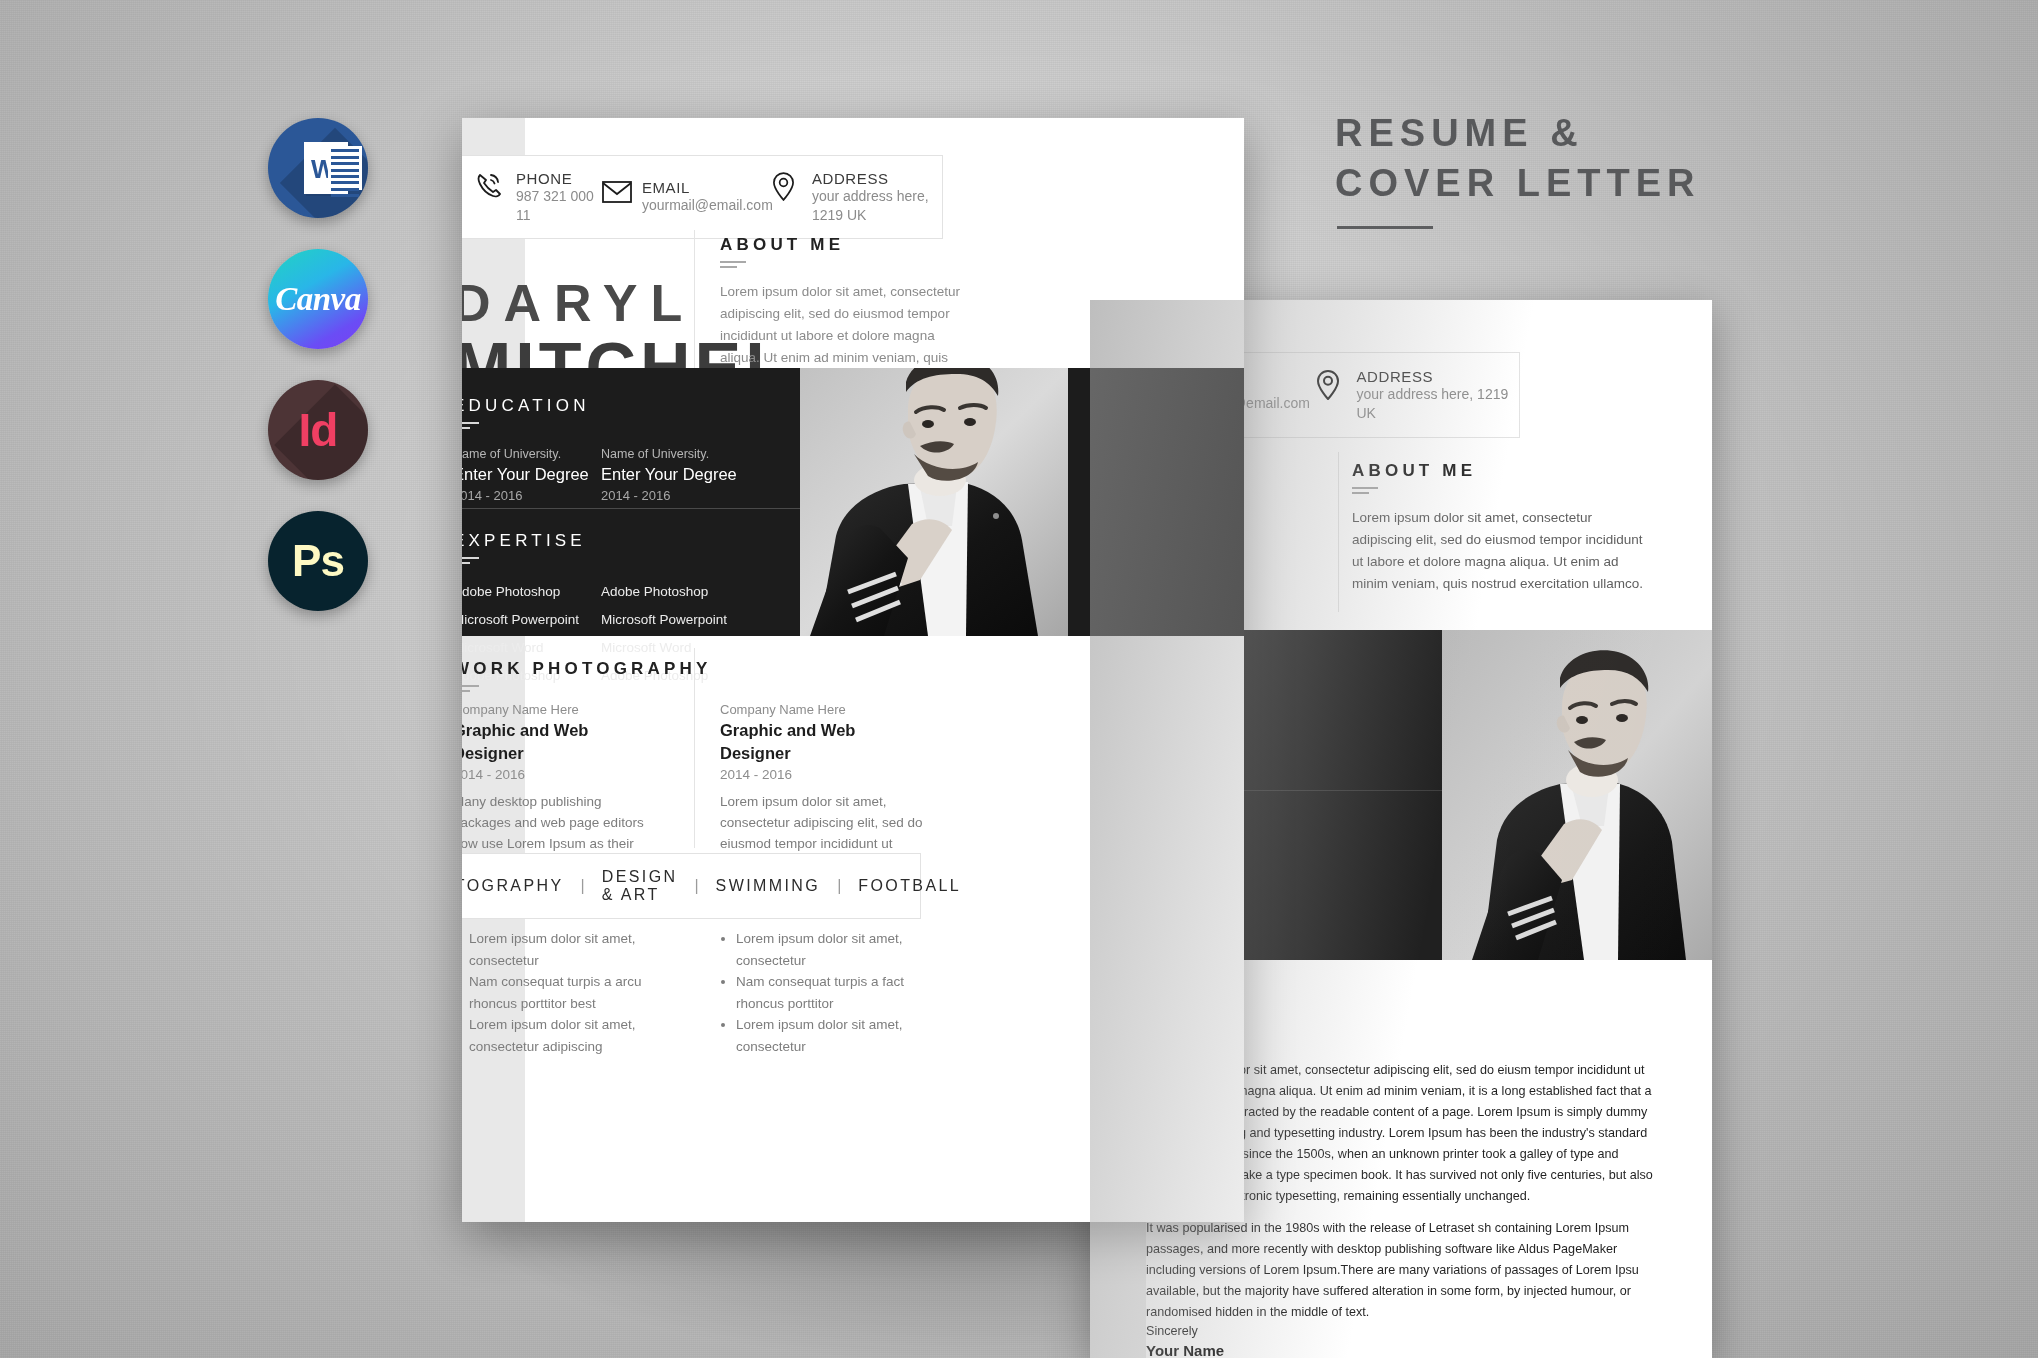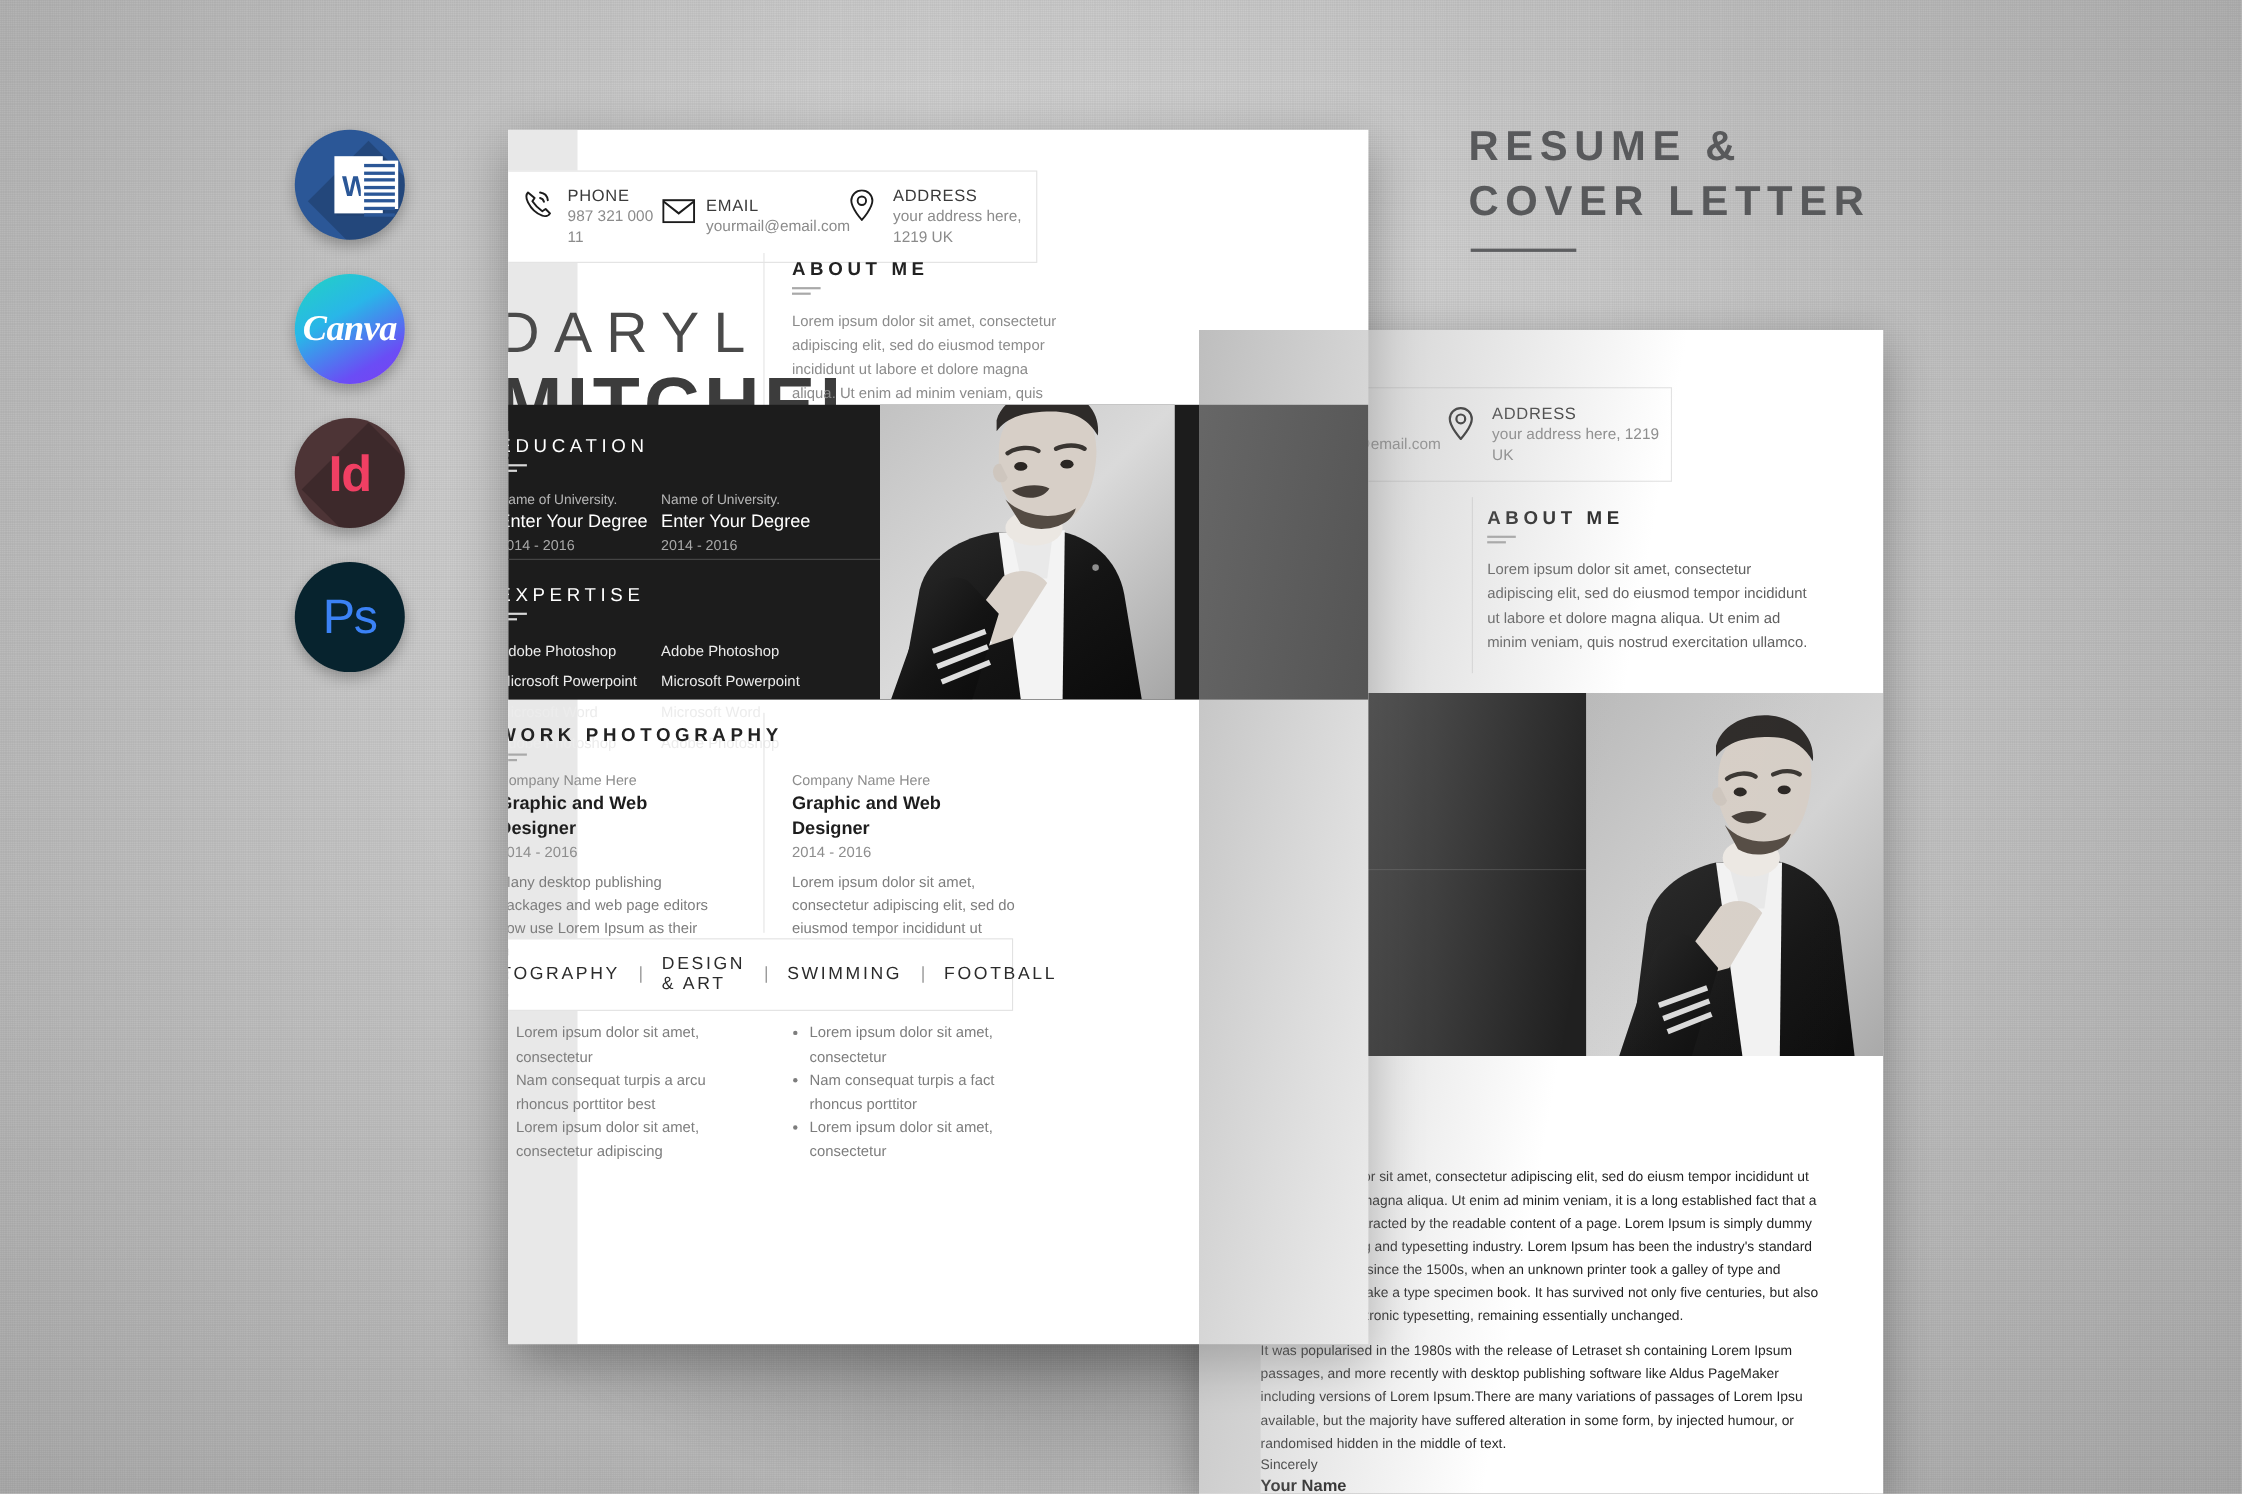--- a/index.html
+++ b/index.html
@@ -53,21 +53,21 @@
   }
   .ic-word .doc .lines{position:absolute;left:24px;top:4px;width:34px;height:44px;background:#fff;}
   .ic-word .doc .lines i{display:block;height:3px;background:#2b5797;margin:3.4px 3px;}
   .ic-word .wmark{position:absolute;left:7px;top:14px;color:#2b5797;font-weight:bold;font-size:26px;line-height:1;font-family:"Liberation Sans",sans-serif;}
   .ic-canva{background:linear-gradient(150deg,#21d4c1 0%,#29b6e8 38%,#6a4df5 78%,#7b3ff2 100%);}
   .ic-canva span{color:#fff;font-family:"Liberation Serif",serif;font-style:italic;font-weight:bold;font-size:33px;letter-spacing:-.5px;}
   .ic-id{background:#4d3436;}
   .ic-id .idshadow{position:absolute;right:-10px;top:22px;width:86px;height:86px;background:rgba(0,0,0,.2);transform:rotate(45deg);}
   .ic-id span{color:#f03f63;font-weight:bold;font-size:46px;line-height:1;position:relative;letter-spacing:-1px;}
   .ic-ps{background:#07232e;}
-  .ic-ps span{color:#3b82f6;font-weight:normal;font-size:44px;line-height:1;letter-spacing:-1px;}
+  .ic-ps span{color:#fef9c3;font-weight:bold;font-size:44px;line-height:1;letter-spacing:-1px;}
 
   
   .page{position:absolute;background:#fff;}
   .page-back{
     left:1090px;top:300px;width:622px;height:1058px;
     box-shadow:0 12px 40px rgba(0,0,0,.30);
     overflow:hidden;
   }
   .back-tint{
     position:absolute;inset:0;z-index:40;pointer-events:none;
@@ -83,21 +83,21 @@
   
   .contact-bar{
     position:absolute;border:1px solid #e2e2e2;display:flex;align-items:center;background:#fff;
   }
   .contact-item{display:flex;align-items:flex-start;}
   .contact-ico{width:40px;flex:0 0 40px;display:flex;align-items:center;justify-content:flex-start;padding-top:2px;}
   .contact-txt .lbl{font-size:15px;color:#3a3a3a;letter-spacing:.6px;line-height:17px;}
   .contact-txt .val{font-size:14px;color:#8b8b8b;line-height:19px;}
 
   
-  .name-first{font-size:52px;letter-spacing:13px;color:#4a4a4a;font-weight:400;line-height:56px;}
+  .name-first{font-size:52px;letter-spacing:13px;color:#4a4a4a;font-weight:700;line-height:56px;}
   .name-last{font-size:70px;letter-spacing:4px;color:#3c3c3c;font-weight:bold;line-height:74px;}
   .name-title{font-size:19px;letter-spacing:5.5px;color:#5a5a5a;line-height:26px;font-weight:400;}
 
   
   .sec-head{font-size:17px;letter-spacing:4.2px;color:#222;font-weight:bold;line-height:22px;}
   .sec-head.light{color:#fff;font-weight:500;}
   .sec-rule{margin-top:5px;}
   .sec-rule i{display:block;height:2px;background:#a9a9a9;}
   .sec-rule i:first-child{width:26px;}
   .sec-rule i:last-child{width:17px;margin-top:3px;}

